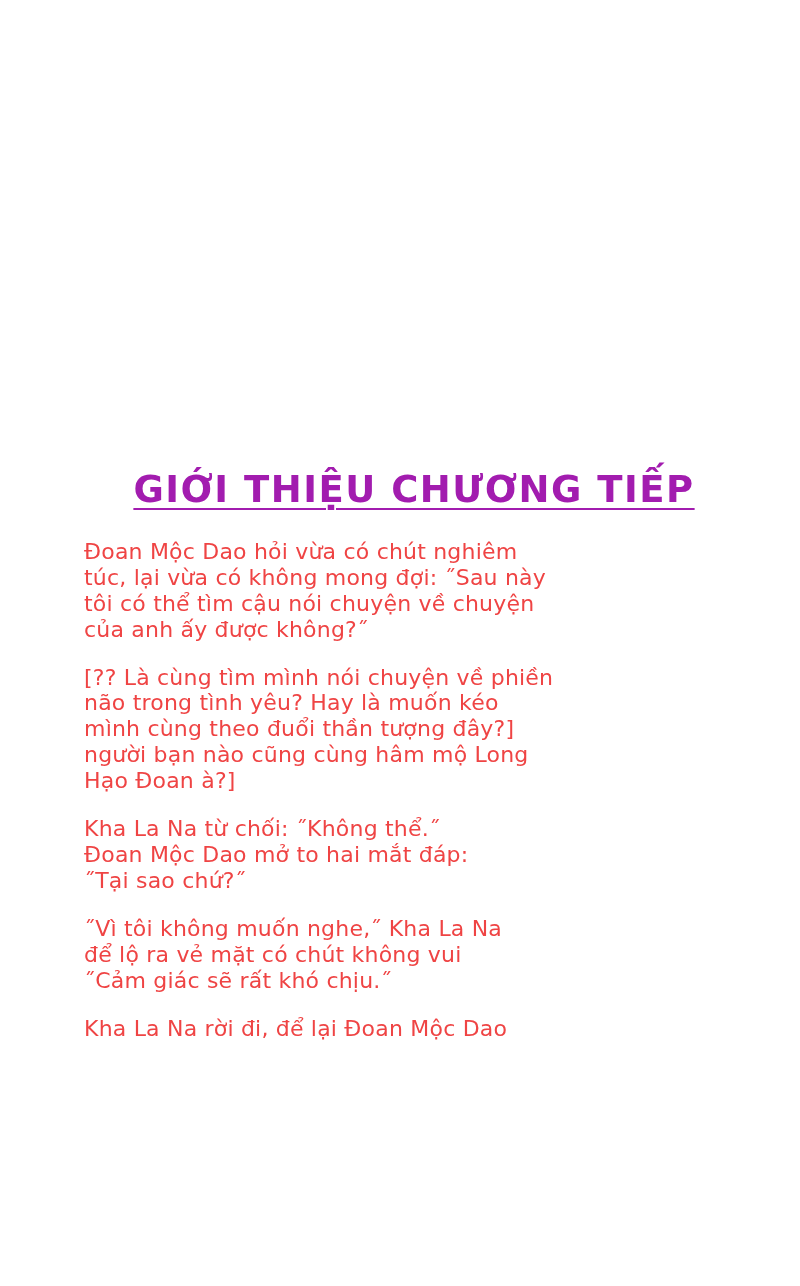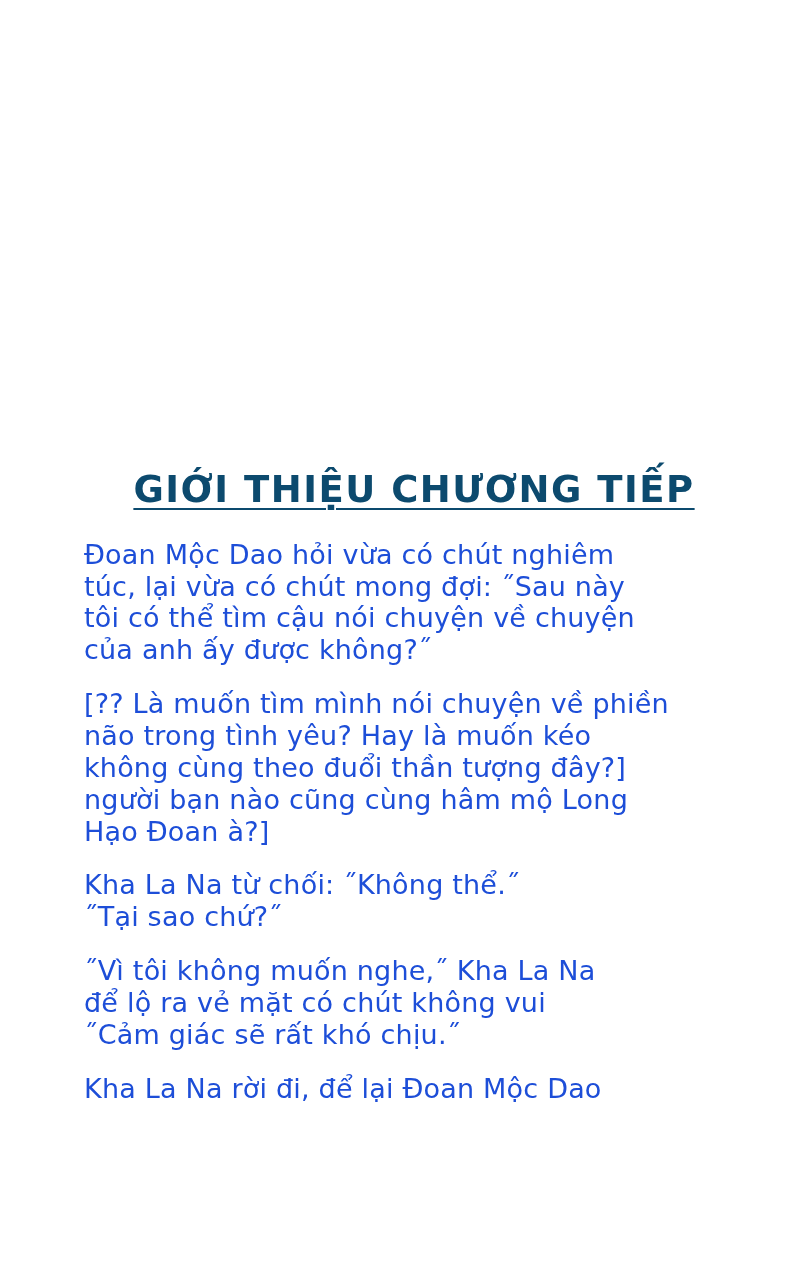--- a/index.html
+++ b/index.html
@@ -21,34 +21,34 @@
     box-sizing: border-box;
   }
   .content {
     position: absolute;
     top: 470px;
     left: 84px;
     width: 660px;
   }
   .chapter-heading {
     text-align: center;
-    color: #0c4a6e;
+    color: #a21caf;
     font-size: 37px;
     font-weight: bold;
     letter-spacing: 1.5px;
     text-decoration: underline;
     text-underline-offset: 6px;
     text-decoration-thickness: 2px;
     margin: 0 0 28px 0;
     line-height: 1.1;
     white-space: nowrap;
   }
   .para {
-    color: #1d4ed8;
-    font-size: 27px;
+    color: #ef4444;
+    font-size: 22px;
     line-height: 1.18;
     margin: 0 0 22px 0;
     font-weight: 500;
     letter-spacing: 0.2px;
   }
   .para:last-child {
     margin-bottom: 0;
   }
   .para .line {
     display: block;
@@ -58,35 +58,36 @@
 </head>
 <body>
 
 <div class="page">
   <div class="content">
 
     <h1 class="chapter-heading">GIỚI THIỆU CHƯƠNG TIẾP</h1>
 
     <p class="para">
       <span class="line">Đoan Mộc Dao hỏi vừa có chút nghiêm</span>
-      <span class="line">túc, lại vừa có chút mong đợi: ˝Sau này</span>
+      <span class="line">túc, lại vừa có không mong đợi: ˝Sau này</span>
       <span class="line">tôi có thể tìm cậu nói chuyện về chuyện</span>
       <span class="line">của anh ấy được không?˝</span>
     </p>
 
     <p class="para">
-      <span class="line">[?? Là muốn tìm mình nói chuyện về phiền</span>
+      <span class="line">[?? Là cùng tìm mình nói chuyện về phiền</span>
       <span class="line">não trong tình yêu? Hay là muốn kéo</span>
-      <span class="line">không cùng theo đuổi thần tượng đây?]</span>
+      <span class="line">mình cùng theo đuổi thần tượng đây?]</span>
       <span class="line">người bạn nào cũng cùng hâm mộ Long</span>
       <span class="line">Hạo Đoan à?]</span>
     </p>
 
     <p class="para">
       <span class="line">Kha La Na từ chối: ˝Không thể.˝</span>
+      <span class="line">Đoan Mộc Dao mở to hai mắt đáp:</span>
       <span class="line">˝Tại sao chứ?˝</span>
     </p>
 
     <p class="para">
       <span class="line">˝Vì tôi không muốn nghe,˝ Kha La Na</span>
       <span class="line">để lộ ra vẻ mặt có chút không vui</span>
       <span class="line">˝Cảm giác sẽ rất khó chịu.˝</span>
     </p>
 
     <p class="para">

